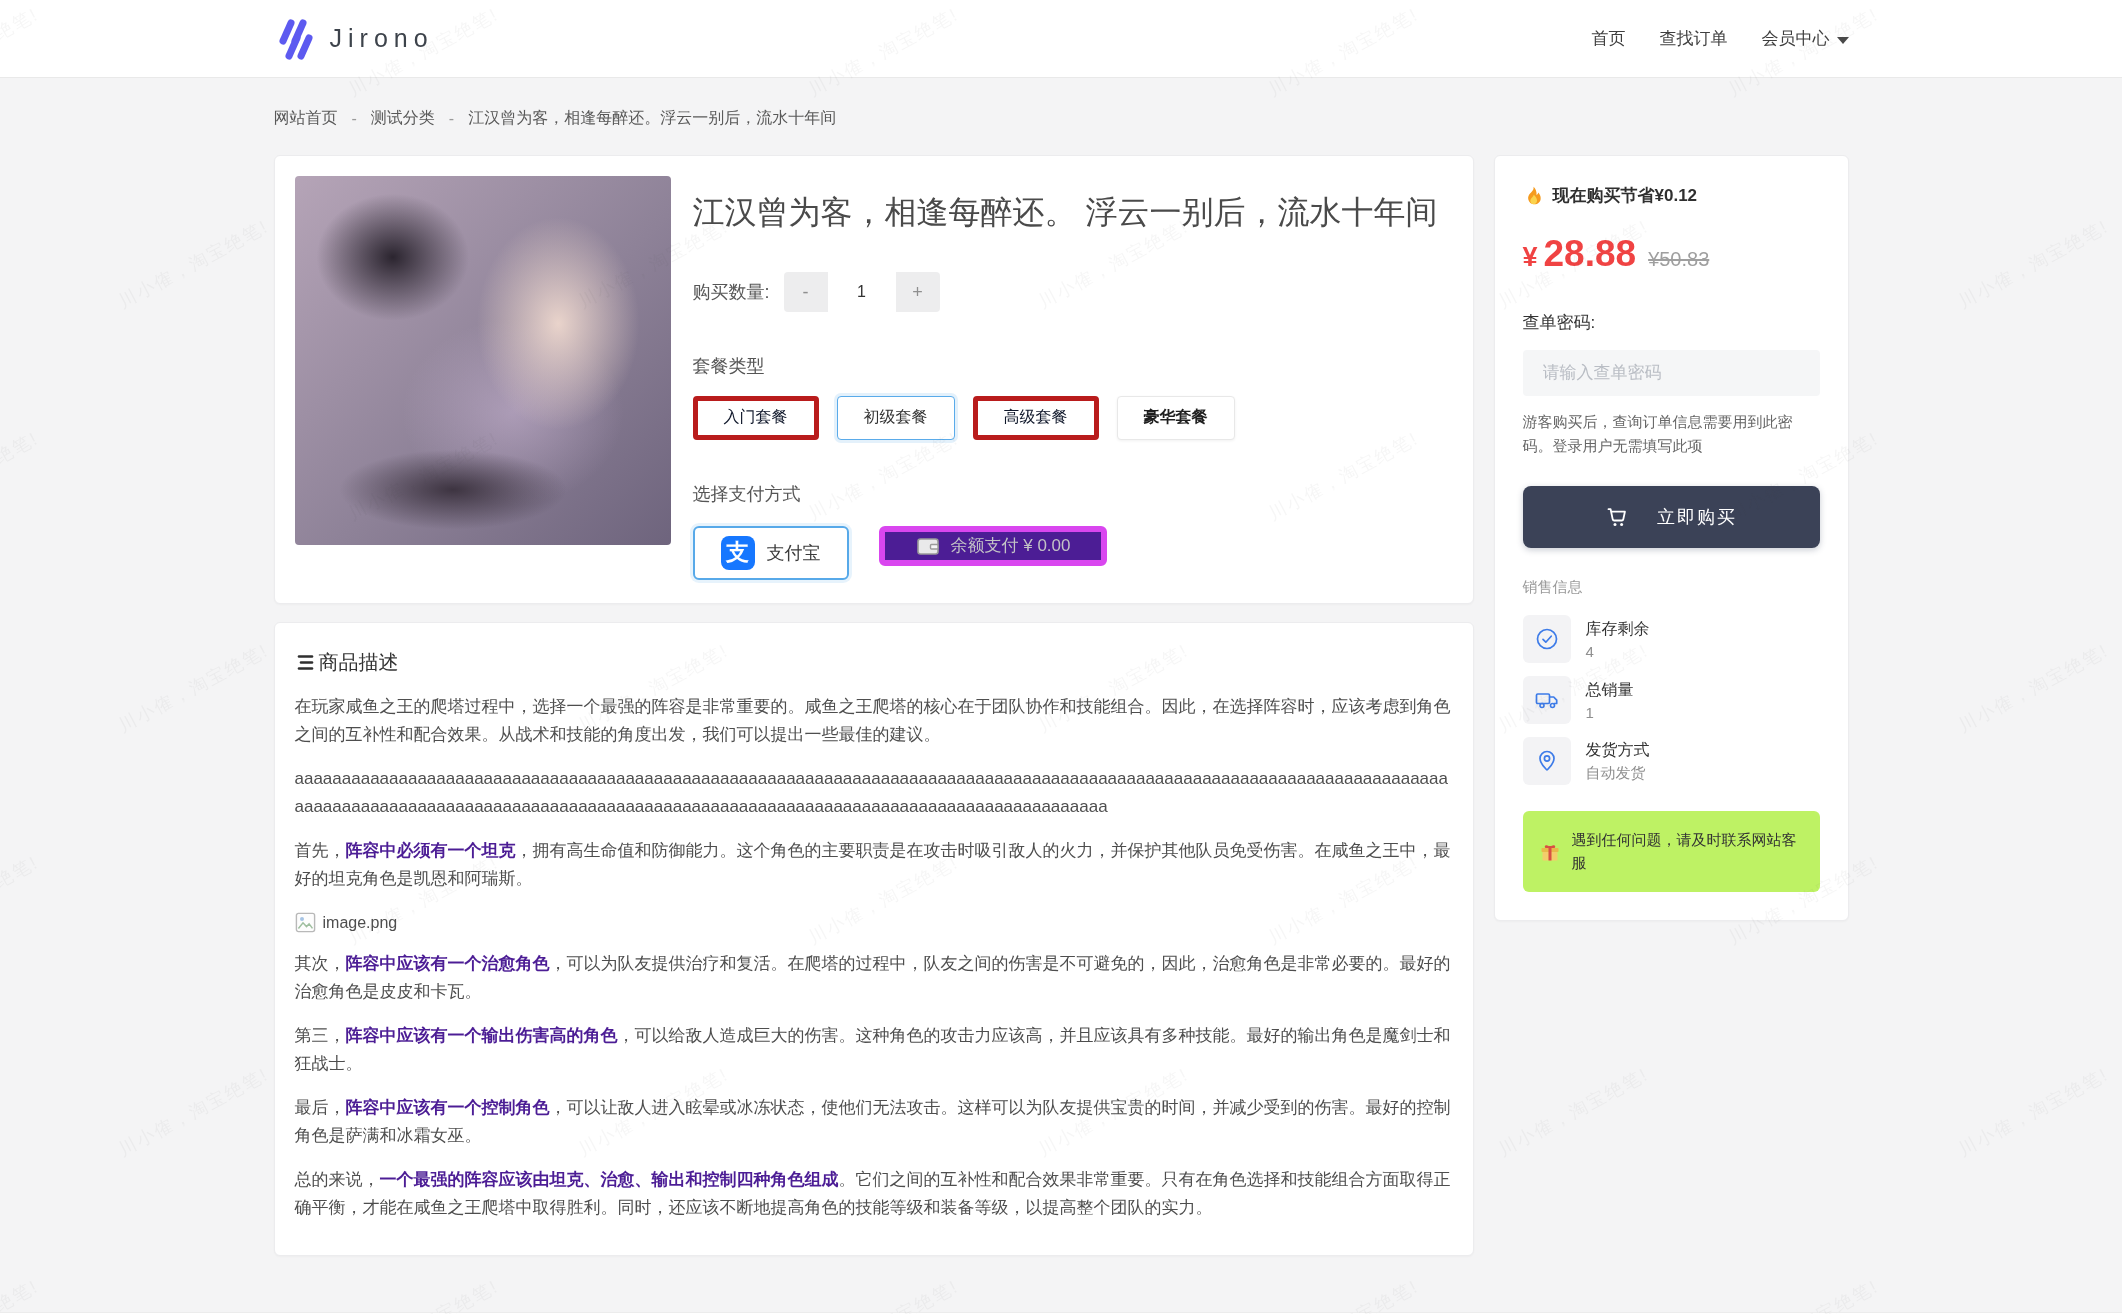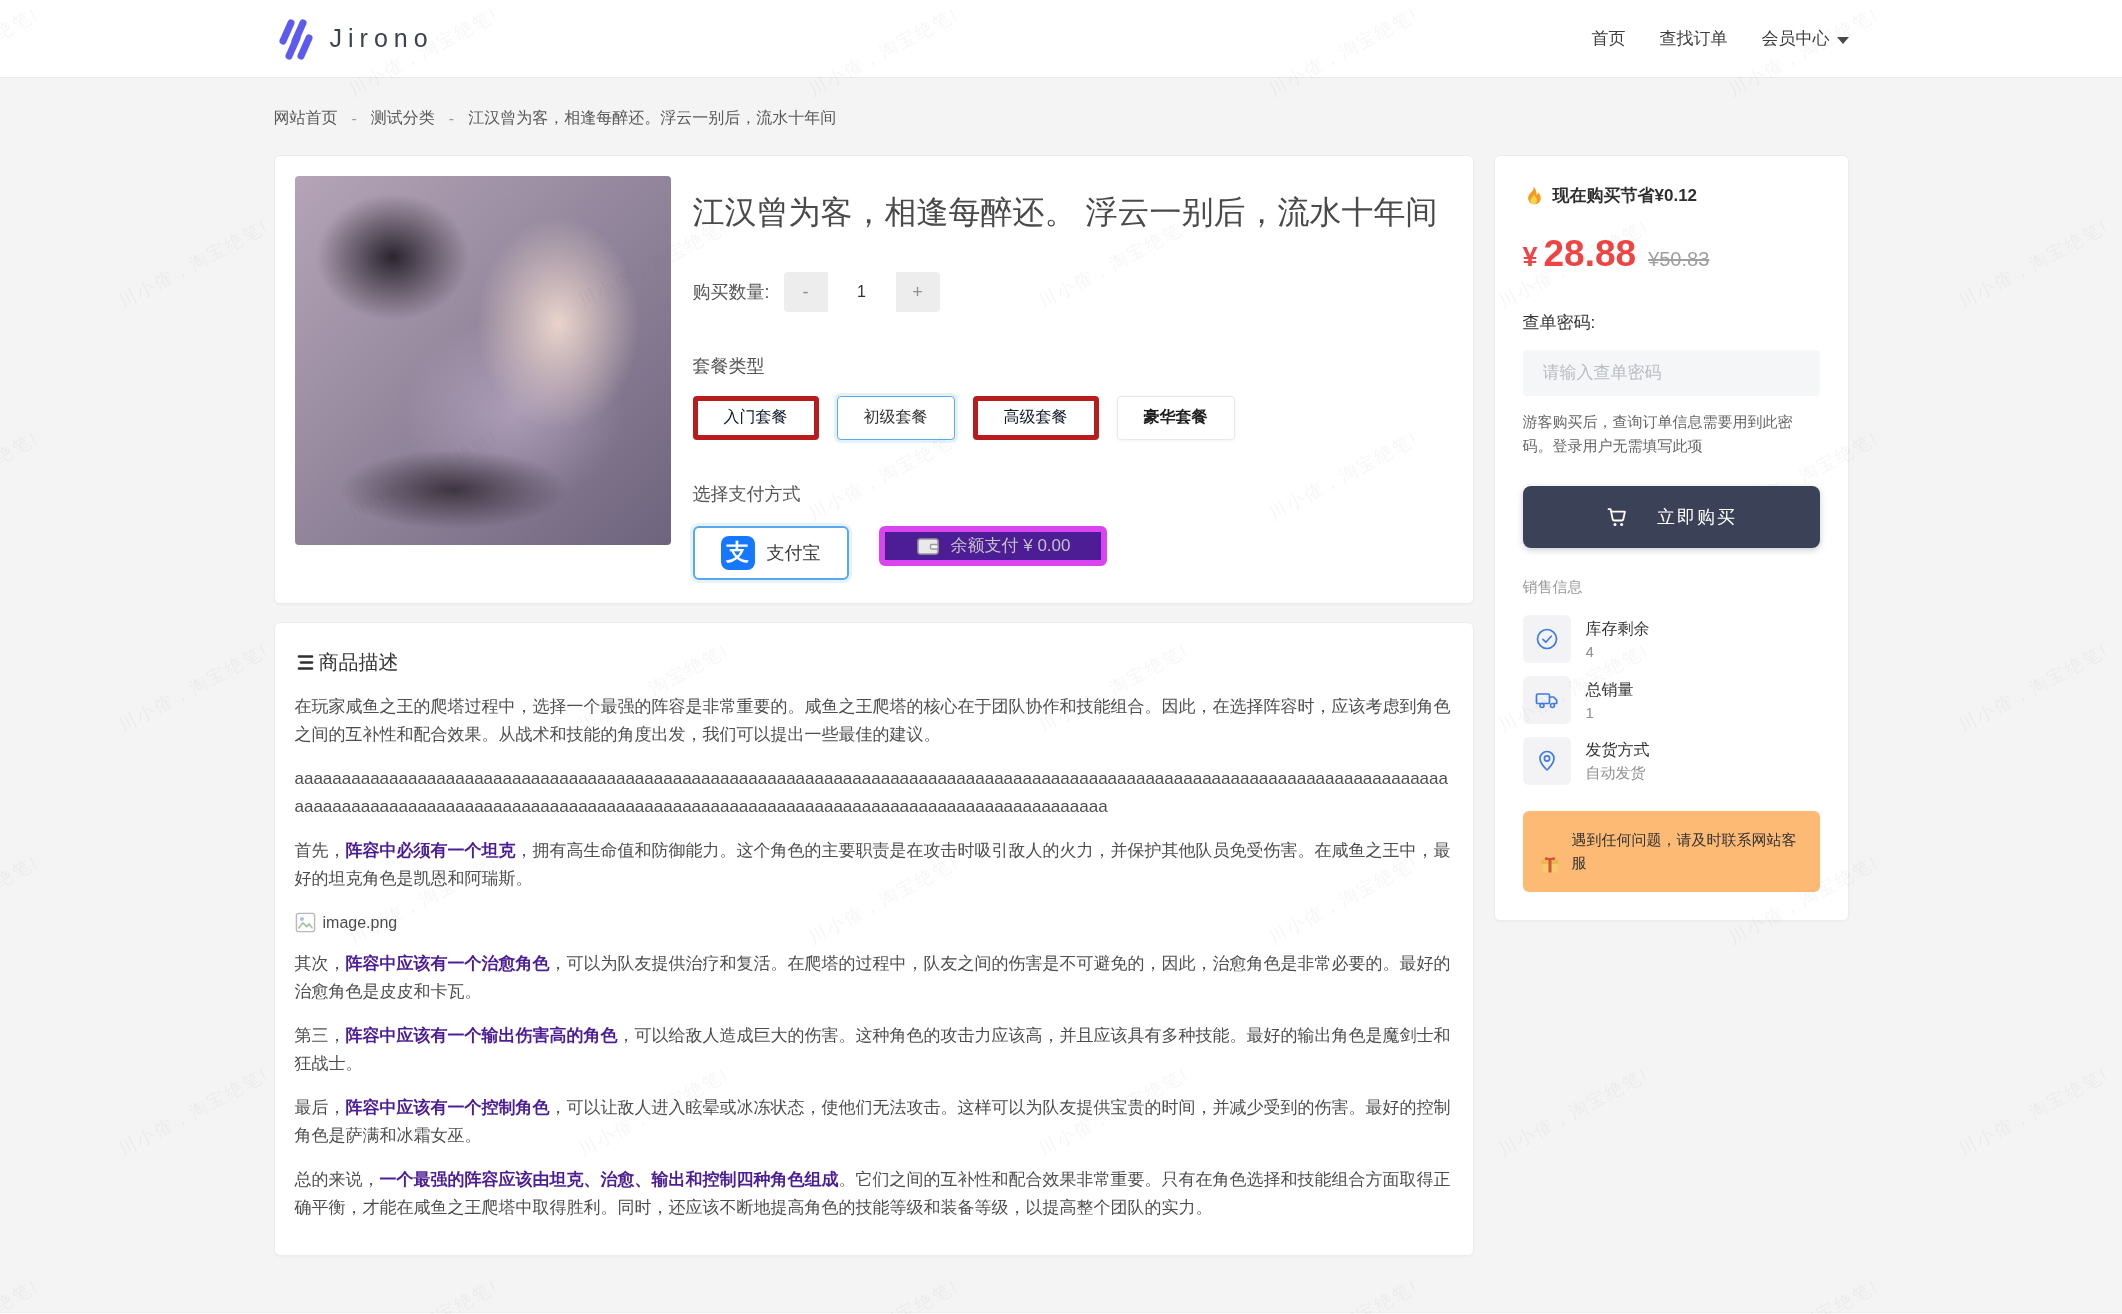--- a/index.html
+++ b/index.html
@@ -90,21 +90,21 @@
   .pwd-note{margin-top:14px;font-size:15px;color:#666;line-height:1.6}
   .buy-btn{margin-top:28px;width:100%;height:62px;border:none;border-radius:8px;background:#3b4257;color:#fff;font-size:18px;letter-spacing:2px;display:flex;align-items:center;justify-content:center;gap:28px;cursor:pointer;box-shadow:0 2px 6px rgba(45,55,85,.25)}
   .cart-svg{width:24px;height:24px;display:block}
   .sales-title{margin-top:30px;font-size:15px;color:#9a9a9a}
   .stats{margin-top:18px;display:flex;flex-direction:column;gap:13px}
   .stat-row{display:flex;align-items:center;gap:15px}
   .stat-icon{width:48px;height:48px;border-radius:6px;background:#f3f3f5;display:flex;align-items:center;justify-content:center;flex:0 0 auto}
   .stat-icon svg{width:26px;height:26px;display:block}
   .stat-label{font-size:16px;color:#333;font-weight:500}
   .stat-value{font-size:15px;color:#8f8f8f;margin-top:3px}
-  .notice{margin-top:26px;background:#fdba74;border-radius:6px;padding:17px 16px;display:flex;align-items:flex-end;gap:11px}
+  .notice{margin-top:26px;background:#bef264;border-radius:6px;padding:17px 16px;display:flex;align-items:center;gap:11px}
   .gift-svg{width:22px;height:22px;display:block;flex:0 0 auto;margin-top:1px}
   .notice-text{font-size:15px;color:#333;line-height:1.55}
 
   
   .footer{margin-top:56px;background:#fff;border-top:1px solid #ececec;height:81px;display:flex;align-items:center}
 
   
   .watermarks{position:absolute;inset:0;overflow:hidden;pointer-events:none;z-index:30}
   .wm{position:absolute;transform:rotate(-28deg);font-size:18px;letter-spacing:2px;color:rgba(70,70,80,.05);white-space:nowrap}
 </style>

